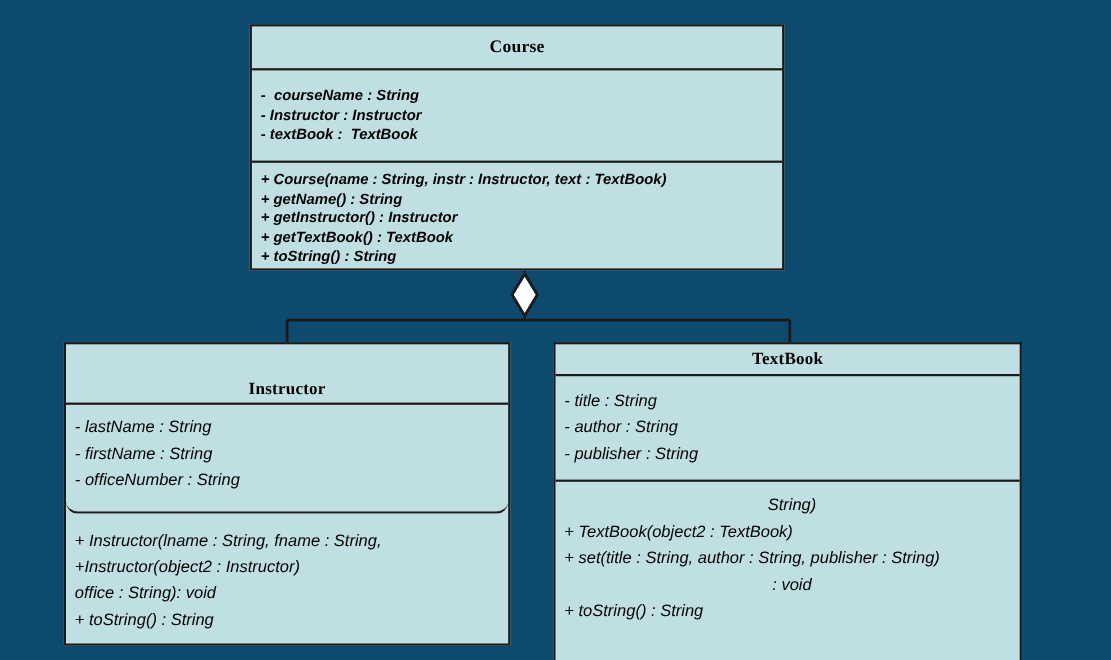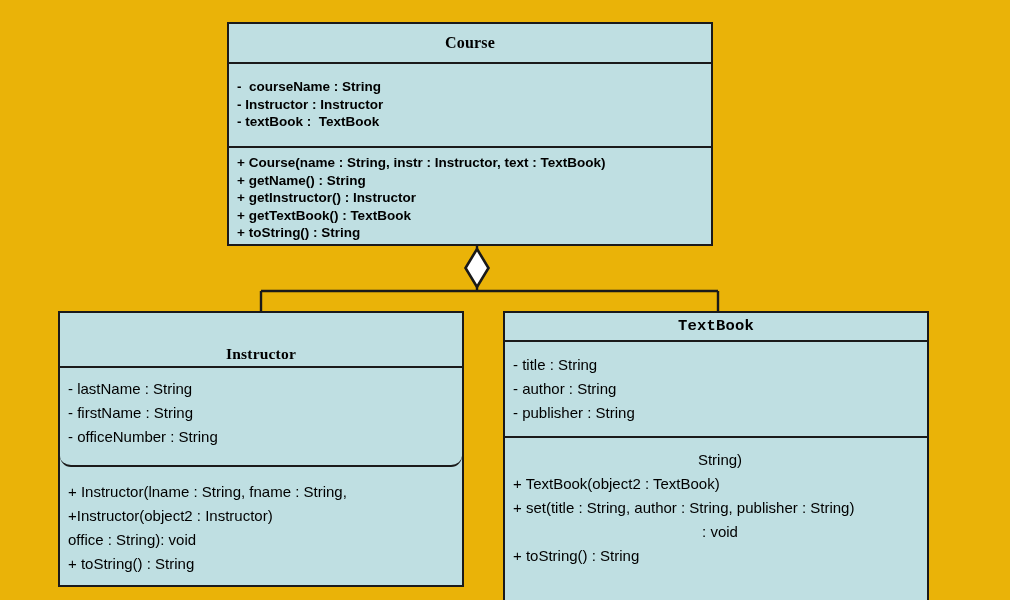--- a/index.html
+++ b/index.html
@@ -4,21 +4,21 @@
 <style>
   html, body {
     margin: 0;
     padding: 0;
     background: #ffffff;
   }
   #canvas {
     position: relative;
     width: 1010px;
     height: 600px;
-    background: #eab308;
+    background: #0c4a6e;
     overflow: hidden;
     font-family: "Liberation Sans", sans-serif;
   }
 
   
   .uml-class {
     position: absolute;
     box-sizing: border-box;
     background: #bfdfe2;
     border: 2px solid #1a1a1a;
@@ -37,20 +37,21 @@
     box-sizing: border-box;
     color: #000000;
     overflow: hidden;
   }
   .uml-attributes {
     border-bottom: 2px solid #1a1a1a;
   }
   .uml-line {
     white-space: pre;
     line-height: 1.33;
+    font-style: italic;
   }
   .uml-line.center {
     text-align: center;
   }
 
   
   #class-course {
     left: 227px;
     top: 22px;
     width: 486px;
@@ -106,21 +107,21 @@
   #class-textbook {
     left: 503px;
     top: 311px;
     width: 426px;
     height: 289px;
     border-bottom: none;
   }
   #class-textbook .uml-header {
     height: 29px;
     line-height: 27px;
-    font-family: Liberation Mono, monospace;
+    font-family: Liberation Serif, serif;
     font-size: 15.5px;
   }
   #class-textbook .uml-attributes {
     height: 96px;
     padding: 11px 0 0 8px;
   }
   #class-textbook .uml-methods {
     padding: 10px 0 0 8px;
   }
   #class-textbook .uml-line {

